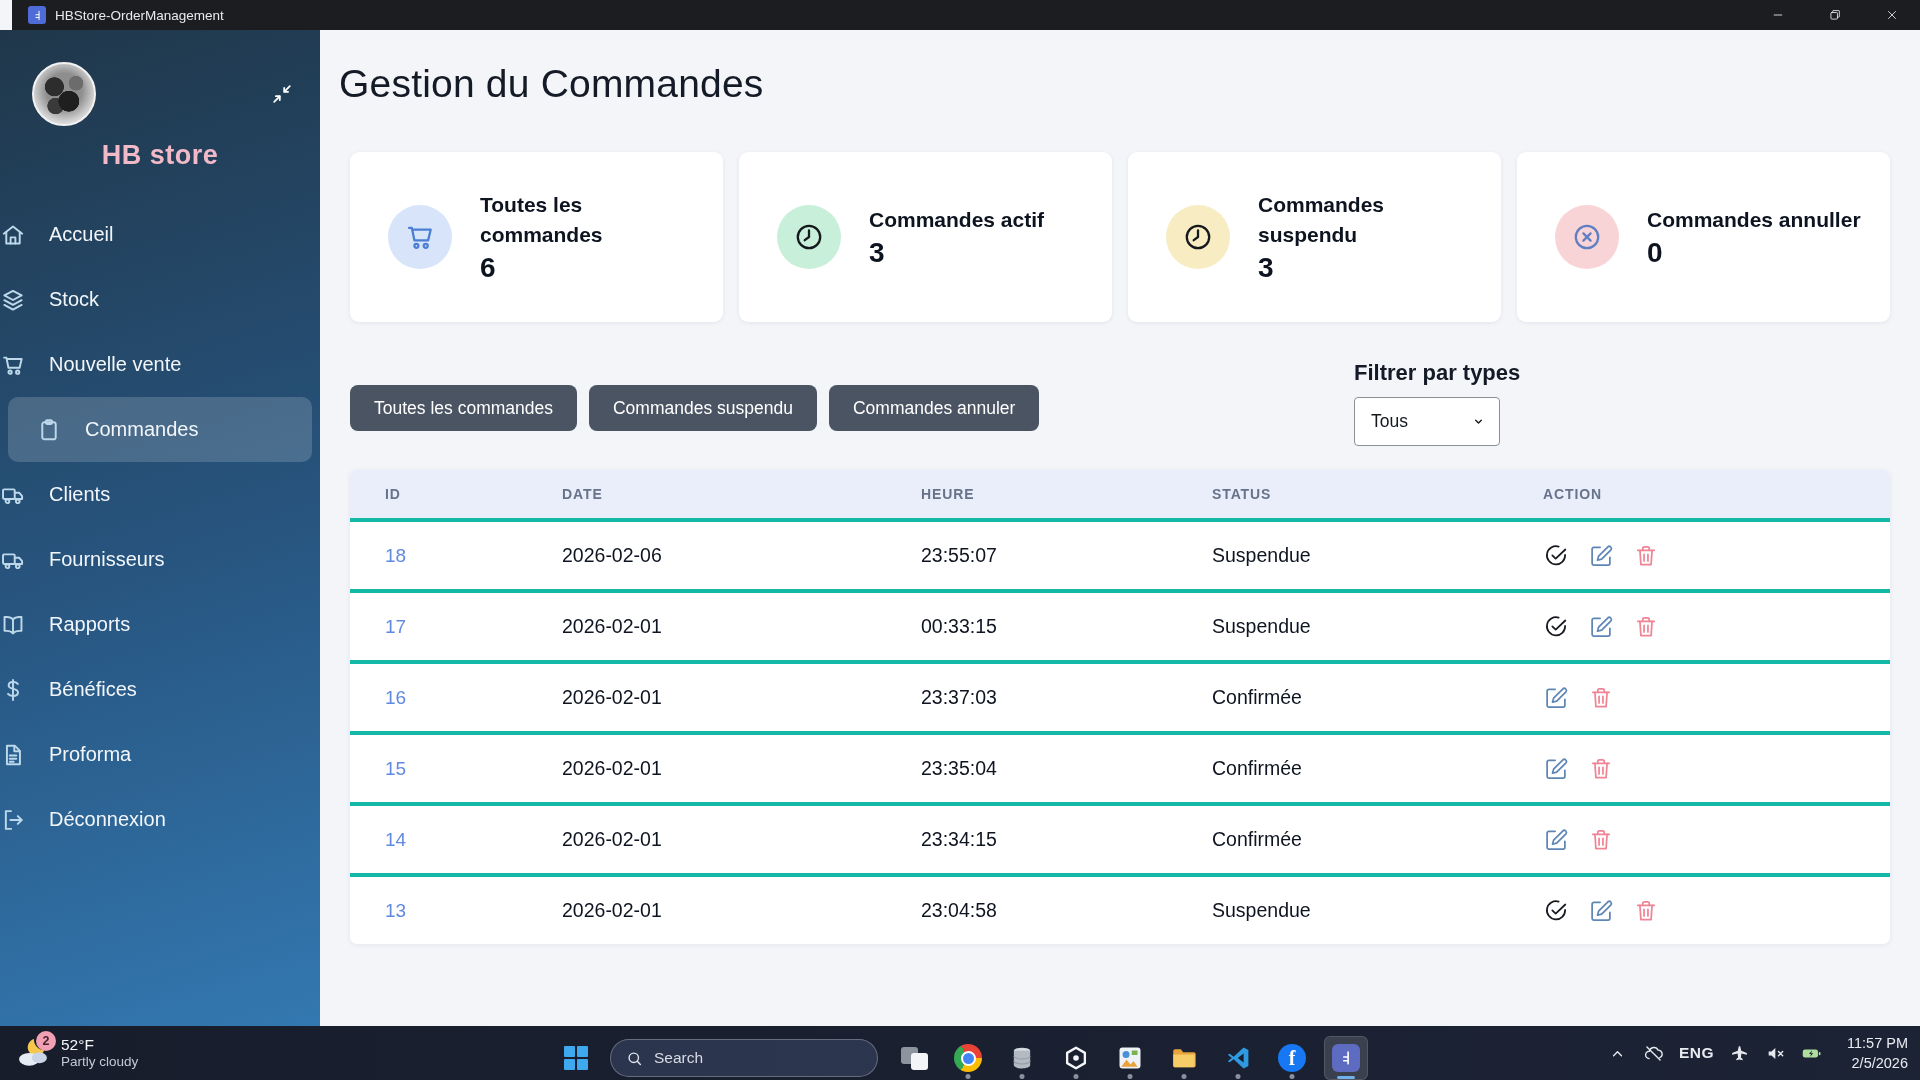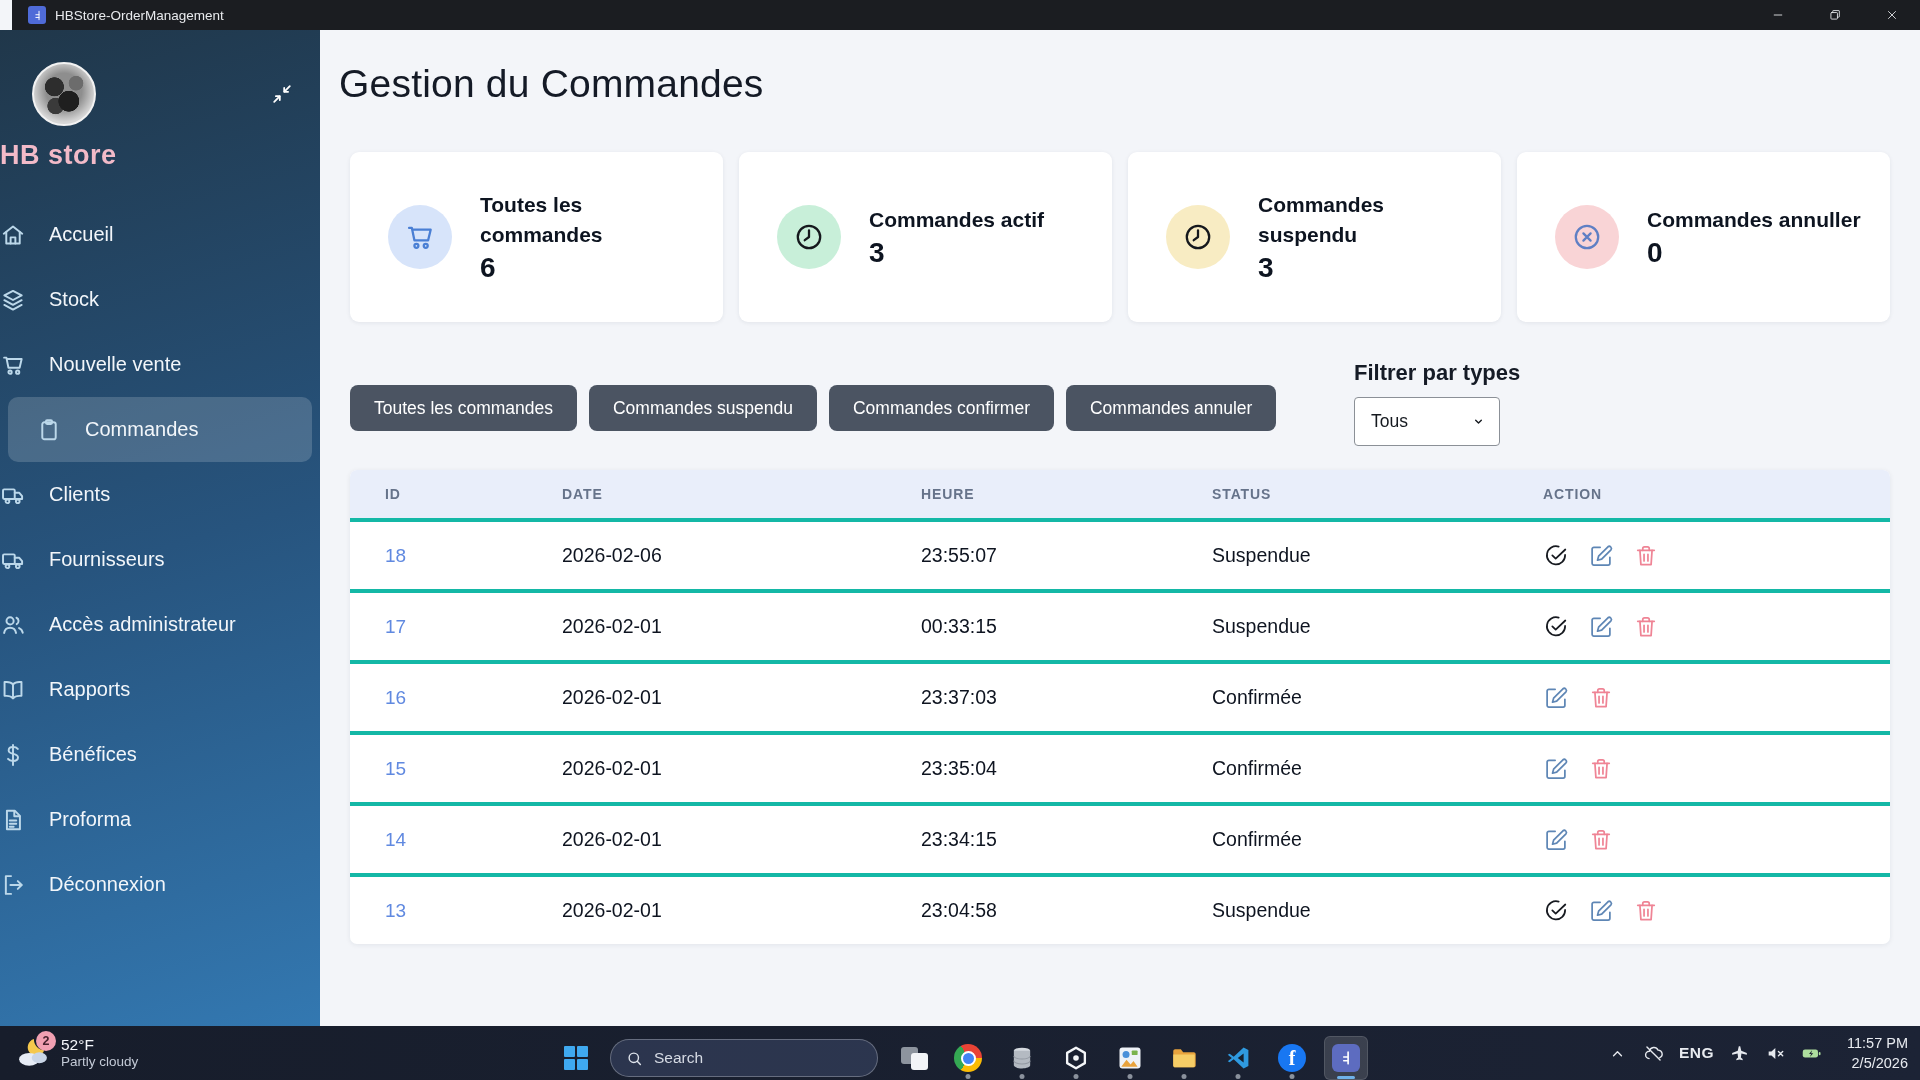--- a/index.html
+++ b/index.html
@@ -20,21 +20,21 @@
   
   .sidebar{position:absolute;top:30px;left:0;width:320px;bottom:54px;background:linear-gradient(163deg,#20374a 0%,#27547e 52%,#3378b1 100%);color:#eef4f9;z-index:10}
   .avatar{position:absolute;top:32px;left:32px;width:64px;height:64px;border-radius:50%;border:2px solid #f2f2f2;background:
     radial-gradient(circle at 34% 38%,#2d2d2d 0 17%,transparent 18%),
     radial-gradient(circle at 58% 62%,#1f1f1f 0 20%,transparent 21%),
     radial-gradient(circle at 70% 32%,#6c6c6c 0 12%,transparent 13%),
     radial-gradient(circle at 36% 70%,#3a3a3a 0 14%,transparent 15%),
     radial-gradient(circle at 50% 45%,#8e8e8e 0 40%,#d6d6d6 70%);}
   .collapse{position:absolute;top:52px;left:270px;width:26px;height:26px;color:#fff}
   .collapse svg{width:24px;height:24px}
-  .store-name{position:absolute;top:110px;left:0;width:100%;font-size:27px;font-weight:700;color:#f2bac8;letter-spacing:.5px}
+  .store-name{position:absolute;top:110px;left:0;width:100%;text-align:center;font-size:27px;font-weight:700;color:#f2bac8;letter-spacing:.5px}
   .nav{position:absolute;top:172px;left:0;right:0}
   .nav-item{height:65px;display:flex;align-items:center;gap:23px}
   .nav-item.active{background:rgba(255,255,255,.17);border-radius:10px;margin:0 8px;padding-left:28px}
   .nav-ico{color:#bcd8ea;display:flex}
   .nav-ico svg{width:26px;height:26px}
   .nav-label{font-size:20px;color:#f2f6fa}
 
   
   .main{position:absolute;top:30px;left:320px;right:0;bottom:54px;background:#f3f5f9}
   .page-title{position:absolute;top:32px;left:19px;font-size:39px;font-weight:400;color:#141a26;letter-spacing:.2px}
@@ -210,31 +210,20 @@
               <path d="M13.6 10h4.2l2.6 3.1v2.5h-6.8"></path>
               <circle cx="6.9" cy="17.8" r="1.7"></circle>
               <circle cx="16.4" cy="17.8" r="1.7"></circle>
             </svg>
           </span>
           <span class="nav-label">Fournisseurs</span>
         </div>
         <div class="nav-item">
           <span class="nav-ico">
             <svg viewBox="0 0 24 24" fill="none" stroke="currentColor" stroke-width="1.8" stroke-linecap="round" stroke-linejoin="round">
-              <circle cx="9.3" cy="8.2" r="3.3"></circle>
-              <path d="M3.8 19.4c.5-3 2.7-4.8 5.5-4.8s5 1.8 5.5 4.8"></path>
-              <path d="M15.2 5.3a3.3 3.3 0 0 1 .2 5.9"></path>
-              <path d="M17.6 14.8c1.9.8 3 2.3 3.4 4.4"></path>
-            </svg>
-          </span>
-          <span class="nav-label">Accès administrateur</span>
-        </div>
-        <div class="nav-item">
-          <span class="nav-ico">
-            <svg viewBox="0 0 24 24" fill="none" stroke="currentColor" stroke-width="1.8" stroke-linecap="round" stroke-linejoin="round">
               <path d="M12 6.8C10.6 5.2 8.6 4.6 6.2 4.6H4.2v12.8h2c2.4 0 4.4.6 5.8 2.2 1.4-1.6 3.4-2.2 5.8-2.2h2V4.6h-2c-2.4 0-4.4.6-5.8 2.2z"></path>
               <path d="M12 6.8v12.8"></path>
             </svg>
           </span>
           <span class="nav-label">Rapports</span>
         </div>
         <div class="nav-item">
           <span class="nav-ico">
             <svg viewBox="0 0 24 24" fill="none" stroke="currentColor" stroke-width="1.8" stroke-linecap="round" stroke-linejoin="round">
               <path d="M12 2.8v18.4"></path>
@@ -315,21 +304,20 @@
           </span>
           <span class="card-text">
             <span class="card-label">Commandes annuller</span>
             <span class="card-value">0</span>
           </span>
         </div>
       </div>
     <div class="filters">
         <button class="fbtn">Toutes les commandes</button>
         <button class="fbtn">Commandes suspendu</button>
-        <button class="fbtn">Commandes confirmer</button>
         <button class="fbtn">Commandes annuler</button>
       </div>
     <div class="filter-group">
       <div class="fg-label">Filtrer par types</div>
       <div class="fg-select">
         <span>Tous</span>
         <span class="fg-chev">
             <svg viewBox="0 0 24 24" fill="none" stroke="currentColor" stroke-width="1.8" stroke-linecap="round" stroke-linejoin="round">
               <path d="m7.5 10 4.5 4.5L16.5 10"></path>
             </svg>

